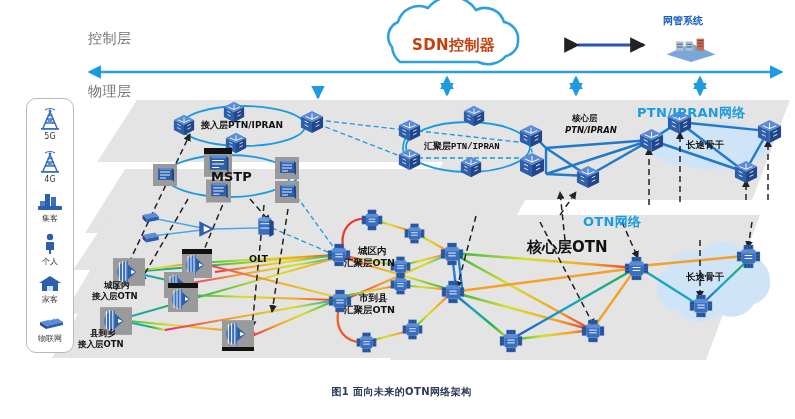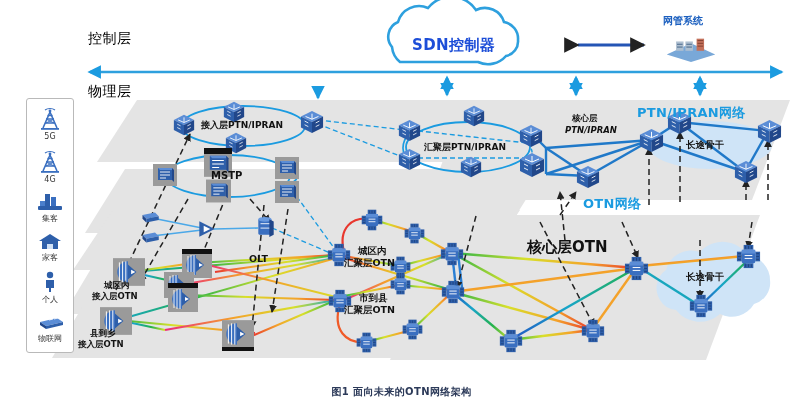--- a/index.html
+++ b/index.html
@@ -12,51 +12,51 @@
     position: relative;
     overflow: hidden;
     font-family: "DejaVu Sans", "Liberation Sans", sans-serif;
   }
   #stage { position: absolute; inset: 0; }
   svg.layer { position: absolute; left: 0; top: 0; width: 795px; height: 419px; }
   .txt { position: absolute; white-space: nowrap; }
 
   
   .axis-label {
-    font-size: 14px; color: #000000; font-weight: 500;
+    font-size: 14px; color: #737373; font-weight: 500;
     letter-spacing: .5px;
   }
   
   .net-title {
     font-size: 12.5px; font-weight: bold; color: #1B9BE0;
     letter-spacing: .3px;
   }
   .net-title.big { font-size: 13px; }
   
   .node-label {
     font-size: 8.5px; color: #111; font-weight: bold;
     line-height: 1.15; text-align: center;
   }
   .node-label.l { text-align: left; }
   .sdn-label {
-    font-size: 15px; font-weight: bold; color: #1d4ed8;
+    font-size: 15px; font-weight: bold; color: #c2410c;
     letter-spacing: .4px;
   }
   .nms-label {
     font-size: 10px; font-weight: bold; color: #1B5FBF;
   }
   .caption {
     font-size: 10px; color: #2c3a59; font-weight: bold;
     letter-spacing: .4px;
   }
   
   #legend {
     position: absolute; left: 26px; top: 98px;
     width: 48px; height: 255px;
-    border: 1px solid #b9b9b9; border-radius: 3px;
+    border: 1px solid #b9b9b9; border-radius: 10px;
     background: #fff;
     display: flex; flex-direction: column;
     align-items: center; justify-content: space-around;
     padding: 4px 0;
   }
   .legend-item {
     display: flex; flex-direction: column;
     align-items: center; justify-content: center;
     width: 100%;
   }
@@ -456,27 +456,27 @@
   </svg>
 
   <div class="txt axis-label" style="left:88px;  top:30px;">控制层</div>
   <div class="txt axis-label" style="left:88px;  top:83px;">物理层</div>
 
   <div class="txt sdn-label" style="left:412px; top:36px;">SDN控制器</div>
   <div class="txt nms-label" style="left:663px; top:14px;">网管系统</div>
 
   <div class="txt net-title big" style="left:613px; top:104px;margin-left:24px;">PTN/IPRAN网络</div>
   <div class="txt node-label" style="left:201px; top:120px; font-size:9px;">接入层PTN/IPRAN</div>
-  <div class="txt node-label" style="left:211px; top:170px; font-size:10px;">MSTP</div>
-  <div class="txt node-label" style="left:424px; top:142px; font-size:9px;">汇聚层PTN/IPRAN</div>
+  <div class="txt node-label" style="left:211px; top:170px; font-size:13px;">MSTP</div>
+  <div class="txt node-label" style="left:424px; top:142px; font-size:9px;font-family:Liberation Mono, monospace;">汇聚层PTN/IPRAN</div>
   <div class="txt node-label l" style="left:572px; top:114px;">核心层</div>
   <div class="txt node-label l" style="left:565px; top:126px;font-style:italic;">PTN/IPRAN</div>
   <div class="txt node-label" style="left:686px; top:140px; font-size:9.5px;">长途骨干</div>
 
-  <div class="txt net-title big" style="left:583px; top:195px;">OTN网络</div>
+  <div class="txt net-title big" style="left:583px; top:213px;">OTN网络</div>
   <div class="txt node-label l" style="left:249px; top:254px; font-size:9.5px;">OLT</div>
 
   <div class="txt node-label" style="left:104px; top:281px;">城区内</div>
   <div class="txt node-label" style="left:92px;  top:292px;">接入层OTN</div>
 
   <div class="txt node-label" style="left:90px;  top:329px;">县到乡</div>
   <div class="txt node-label" style="left:78px;  top:340px;">接入层OTN</div>
 
   <div class="txt node-label" style="left:358px; top:246px; font-size:9.5px;">城区内</div>
   <div class="txt node-label" style="left:344px; top:258px; font-size:9.5px;">汇聚层OTN</div>
@@ -517,34 +517,34 @@
       <svg width="28" height="20" viewBox="0 0 28 20">
         <rect x="9" y="2" width="5" height="12" fill="#2E5FAA"></rect>
         <rect x="15" y="5" width="5" height="9" fill="#3A6FC0"></rect>
         <rect x="4" y="9" width="5" height="5" fill="#4B7FCC"></rect>
         <rect x="2" y="14" width="24" height="4" rx="1" fill="#2E5FAA"></rect>
       </svg>
       <span class="lbl">集客</span>
     </div>
 
     <div class="legend-item">
+      <svg width="20" height="22" viewBox="0 0 20 22">
+        <circle cx="10" cy="4" r="3.2" fill="#2E5FAA"></circle>
+        <path d="M6,9 h8 v8 h-3 v4 h-2 v-4 h-3 z" fill="#2E5FAA"></path>
+      </svg>
+      <span class="lbl">个人</span>
+    </div>
+
+    <div class="legend-item">
       <svg width="28" height="18" viewBox="0 0 28 18">
         <path d="M3,8 L14,1 L25,8 z" fill="#2E5FAA"></path>
         <rect x="6" y="8" width="16" height="8" fill="#2E5FAA"></rect>
         <rect x="11" y="11" width="6" height="5" fill="#cfe0f5"></rect>
       </svg>
       <span class="lbl">家客</span>
-    </div>
-
-    <div class="legend-item">
-      <svg width="20" height="22" viewBox="0 0 20 22">
-        <circle cx="10" cy="4" r="3.2" fill="#2E5FAA"></circle>
-        <path d="M6,9 h8 v8 h-3 v4 h-2 v-4 h-3 z" fill="#2E5FAA"></path>
-      </svg>
-      <span class="lbl">个人</span>
     </div>
 
     <div class="legend-item">
       <svg width="30" height="18" viewBox="0 0 30 18">
         <polygon points="5,8 22,4 28,8 11,12" fill="#5B8DD6"></polygon>
         <polygon points="5,8 11,12 11,15 5,11" fill="#21478A"></polygon>
         <polygon points="11,12 28,8 28,11 11,15" fill="#2E5FAA"></polygon>
         <path d="M14,6 l4,-1 M19,5 l4,-1" stroke="#fff" stroke-width=".9"></path>
       </svg>
       <span class="lbl">物联网</span>

